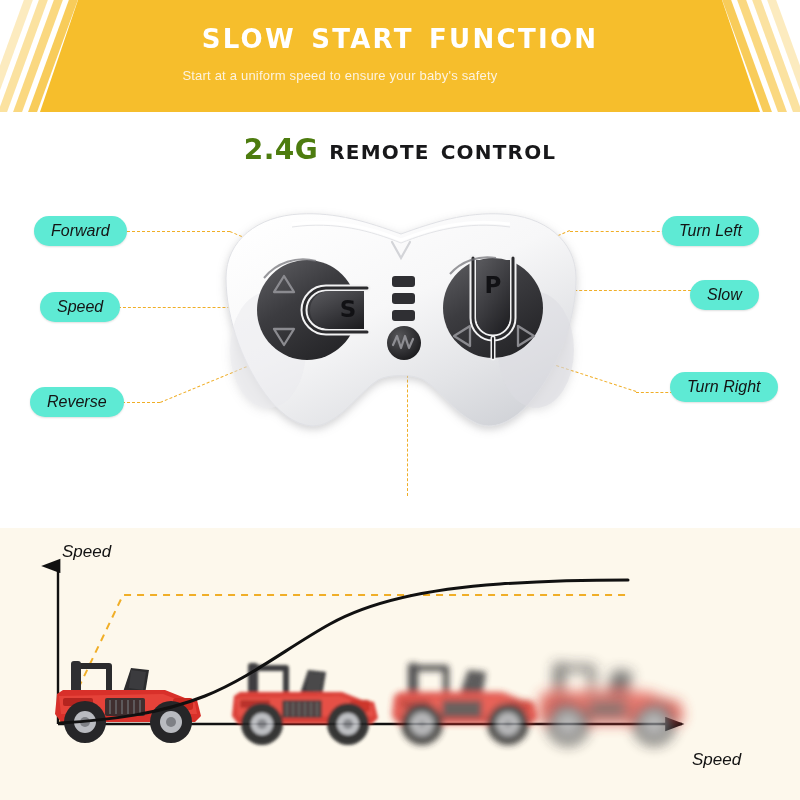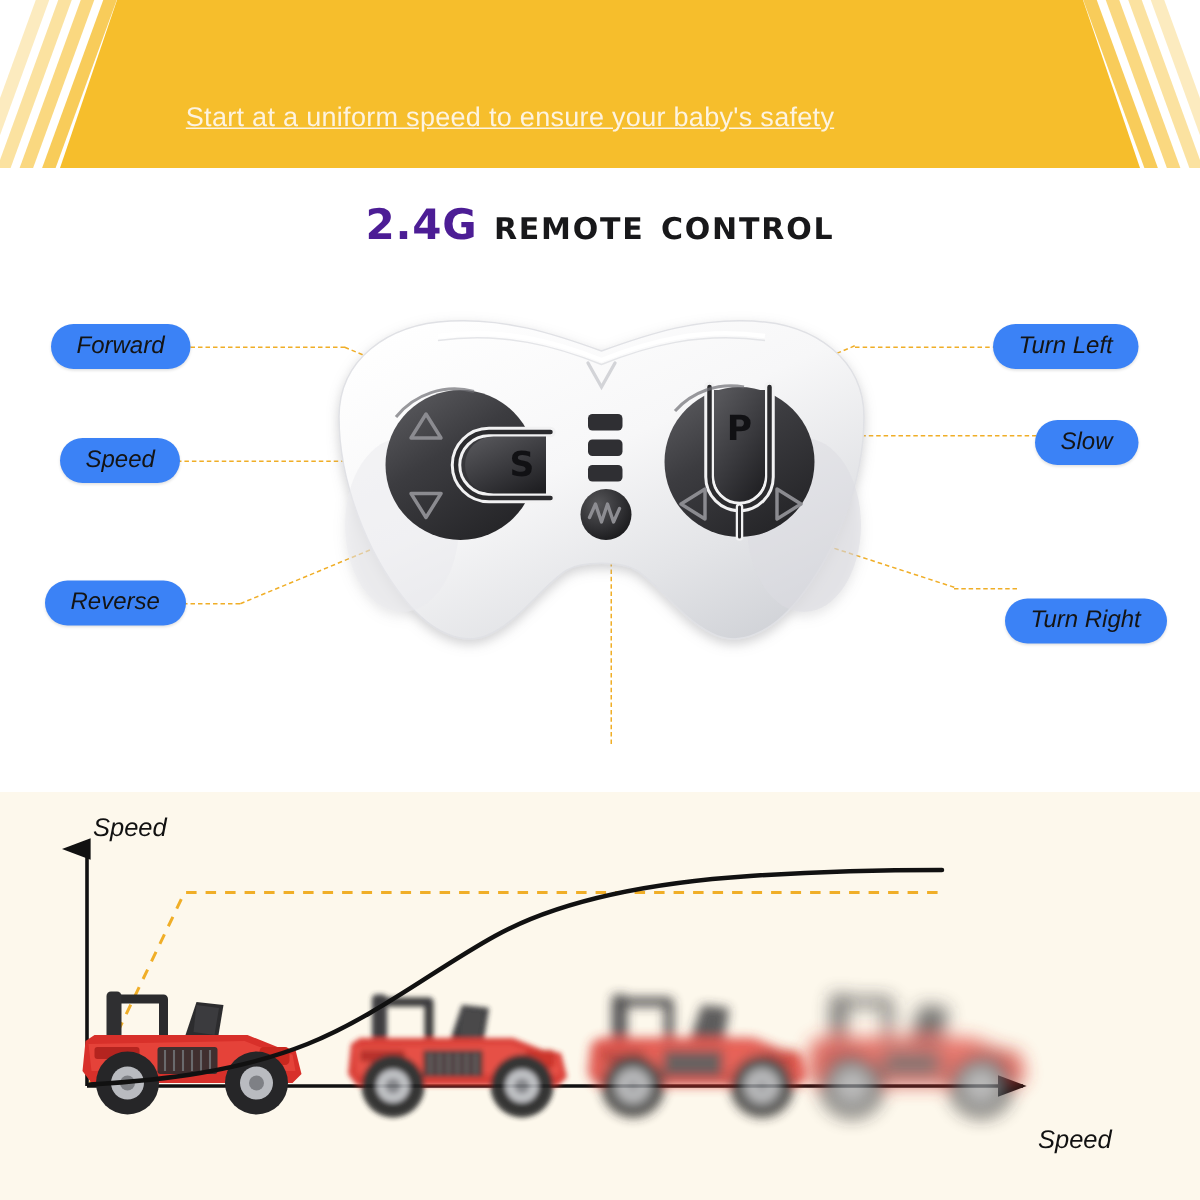--- a/index.html
+++ b/index.html
@@ -32,39 +32,38 @@
     position: absolute; left: 0; top: 17px; width: 800px;
     text-align: center; color: #ffffff;
     font-size: 37px; font-weight: bold; letter-spacing: 2.3px;
     font-variant: small-caps; text-transform: lowercase;
     font-family: "DejaVu Sans", sans-serif;
     line-height: 1;
   }
   .banner-sub {
     position: absolute; left: 0; top: 68px; width: 680px;
     text-align: center; color: #fdf3e0;
-    font-size: 18px; letter-spacing: .2px;
+    font-size: 13px; letter-spacing: .2px;
     font-family: "Liberation Sans", sans-serif;
-    text-decoration: underline;
   }
 
   
   .section-title {
     position: absolute; left: 0; top: 136px; width: 800px; text-align: center;
     font-size: 28px; font-weight: bold; letter-spacing: 1.2px;
     font-variant: small-caps; text-transform: lowercase;
     font-family: "DejaVu Sans", sans-serif;
     color: #18181a; line-height: 1;
   }
-  .section-title .hl { color: #4c1d95; text-transform: uppercase; font-variant: normal; letter-spacing: .5px; text-align: center;}
+  .section-title .hl { color: #4d7c0f; text-transform: uppercase; font-variant: normal; letter-spacing: .5px; text-align: center;}
 
   
   .pill {
     position: absolute; height: 30px; border-radius: 16px;
-    background: #3b82f6; color: #141414;
+    background: #5eead4; color: #141414;
     display: flex; align-items: center; justify-content: center;
     font-style: italic; font-size: 16px; padding: 0 17px;
     font-family: "Liberation Sans", sans-serif;
     white-space: nowrap;
     box-shadow: 0 1px 2px rgba(0,0,0,.13);
   }
 
   
   .leader { position: absolute; border-top: 1.6px dashed #F0AE27; transform-origin: 0 0; }
   .leader-v { position: absolute; border-left: 1.6px dashed #F0AE27; }
@@ -96,20 +95,21 @@
       <div class="stripe" style="left:62px; opacity:1;"></div>
     </div>
     <div class="banner-stripes right">
       <div class="stripe" style="right:2px;  opacity:.30;"></div>
       <div class="stripe" style="right:17px; opacity:.45;"></div>
       <div class="stripe" style="right:32px; opacity:.60;"></div>
       <div class="stripe" style="right:47px; opacity:.78;"></div>
       <div class="stripe" style="right:62px; opacity:1;"></div>
     </div>
     <div class="banner-main"></div>
+    <div class="banner-title">Slow Start Function</div>
     <div class="banner-sub">Start at a uniform speed to ensure your baby's safety</div>
   </div>
 
   <div class="section-title">
     <span class="hl">2.4G</span><span>&nbsp;</span><span>Remote Control</span>
   </div>
 
   <div class="leader" style="left:127px; top:231px; width:103px;"></div>
   <div class="leader" style="left:230px; top:231px; width:88px; transform: rotate(23deg);"></div>
 
@@ -235,21 +235,21 @@
   <div class="pill" style="left:662px; top:216px;">
     <span>Turn Left</span>
   </div>
 
   <div class="pill" style="left:30px; top:387px;">
     <span>Reverse</span>
   </div>
   <div class="pill" style="left:690px; top:280px;">
     <span>Slow</span>
   </div>
-  <div class="pill" style="left:670px; top:399px;">
+  <div class="pill" style="left:670px; top:372px;">
     <span>Turn Right</span>
   </div>
 
 
   <div class="chart-panel">
     <svg width="800" height="272" viewBox="0 0 800 272" xmlns="http://www.w3.org/2000/svg">
       <defs>
         <filter id="b1" x="-25%" y="-25%" width="150%" height="150%">
             <feGaussianBlur stdDeviation="1.6"></feGaussianBlur>
           </filter>

